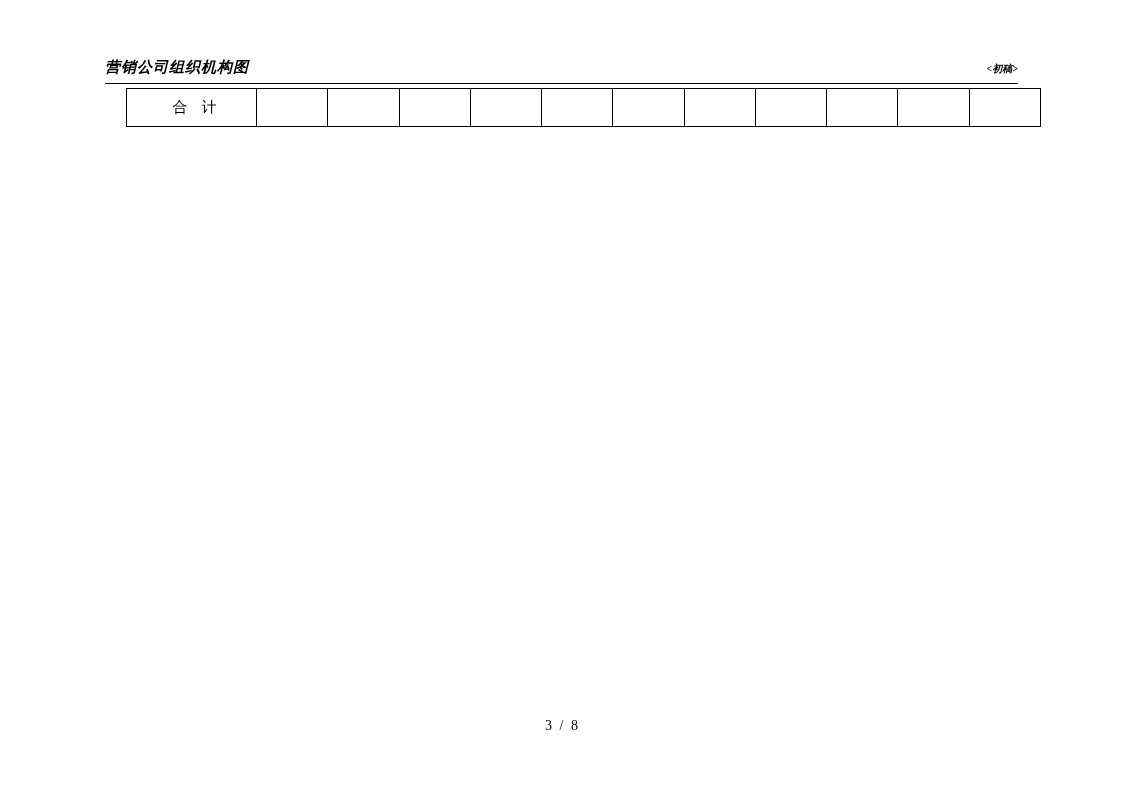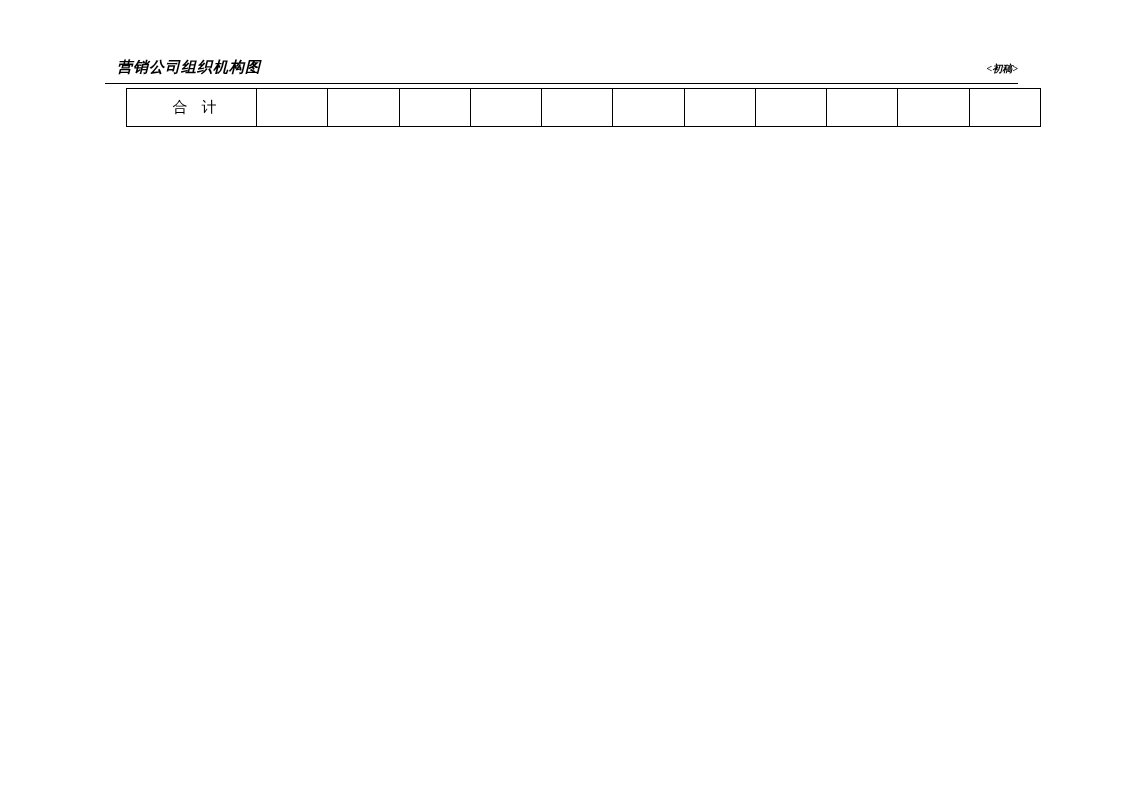--- a/index.html
+++ b/index.html
@@ -15,21 +15,21 @@
       position: relative;
     }
     .page-container {
       width: 100%;
       height: 100%;
       position: relative;
     }
     .header {
       position: absolute;
       top: 58px;
-      left: 117px;
+      left: 105px;
       right: 105px;
       display: flex;
       justify-content: space-between;
       align-items: baseline;
     }
     .header-left {
       font-family: "KaiTi", "楷体", "STKaiti", serif;
       font-style: italic;
       font-weight: bold;
       font-size: 15px;
@@ -114,14 +114,19 @@
         <td></td>
         <td></td>
         <td></td>
         <td></td>
         <td></td>
       </tr>
     </tbody>
       </table>
   </div>
 
+  <div class="page-number">
+    <span>3</span>
+    <span class="sep">/</span>
+    <span>8</span>
+  </div>
 
 </div>
 
 </body></html>

